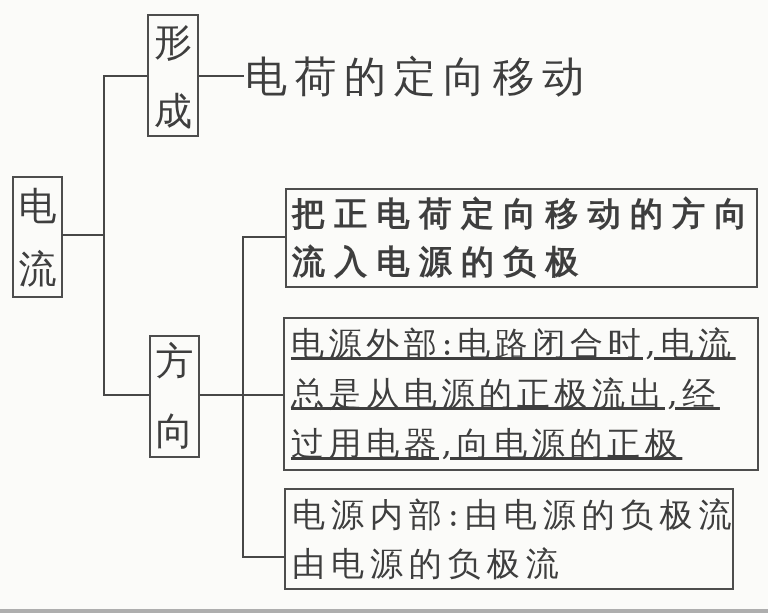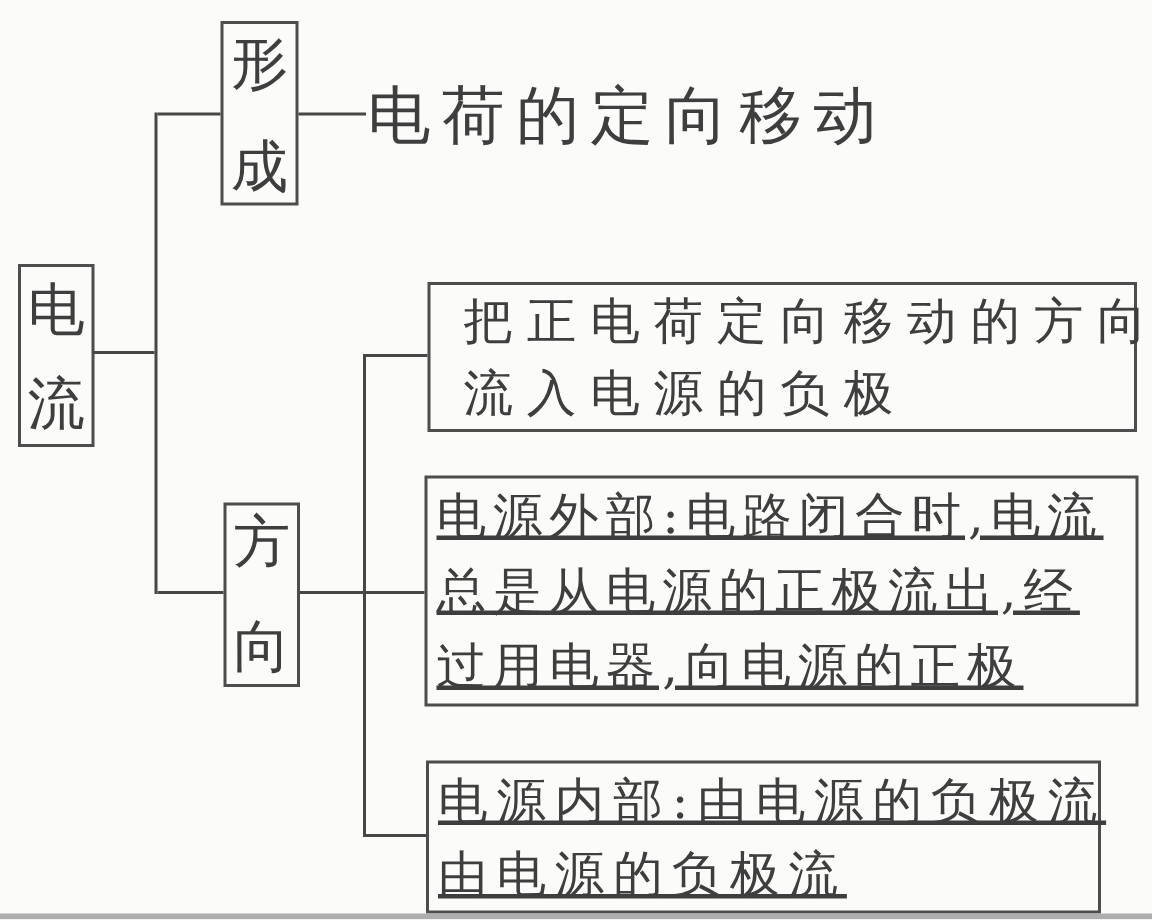--- a/index.html
+++ b/index.html
@@ -38,25 +38,25 @@
   .leaf {
     position: absolute;
     border: 2px solid #4d4d4d;
     background: #fbfbf9;
     display: flex;
     flex-direction: column;
     justify-content: center;
     font-size: 33px;
   }
   .leaf .row { white-space: nowrap; }
-  #leaf-definition { left: 285px; top: 188px; width: 473px; height: 100px; padding-left: 22px; }
+  #leaf-definition { left: 285px; top: 188px; width: 473px; height: 100px; padding-left: 5px; font-weight: bold; }
   #leaf-definition .row { line-height: 48px; letter-spacing: 0.28em; }
   #leaf-external   { left: 283px; top: 317px; width: 476px; height: 154px; padding-left: 6px; text-decoration: underline; }
   #leaf-external .row { line-height: 50px; letter-spacing: 0.14em; }
-  #leaf-internal   { left: 284px; top: 507px; width: 450px; height: 102px; padding-left: 6px; text-decoration: underline; }
+  #leaf-internal   { left: 284px; top: 488px; width: 450px; height: 102px; padding-left: 6px; }
   #leaf-internal .row { line-height: 49px; letter-spacing: 0.18em; }
 
   
   #formation-leaf-text {
     position: absolute;
     left: 245px;
     top: 58px;
     font-size: 42px;
     line-height: 38px;
     letter-spacing: 0.18em;

